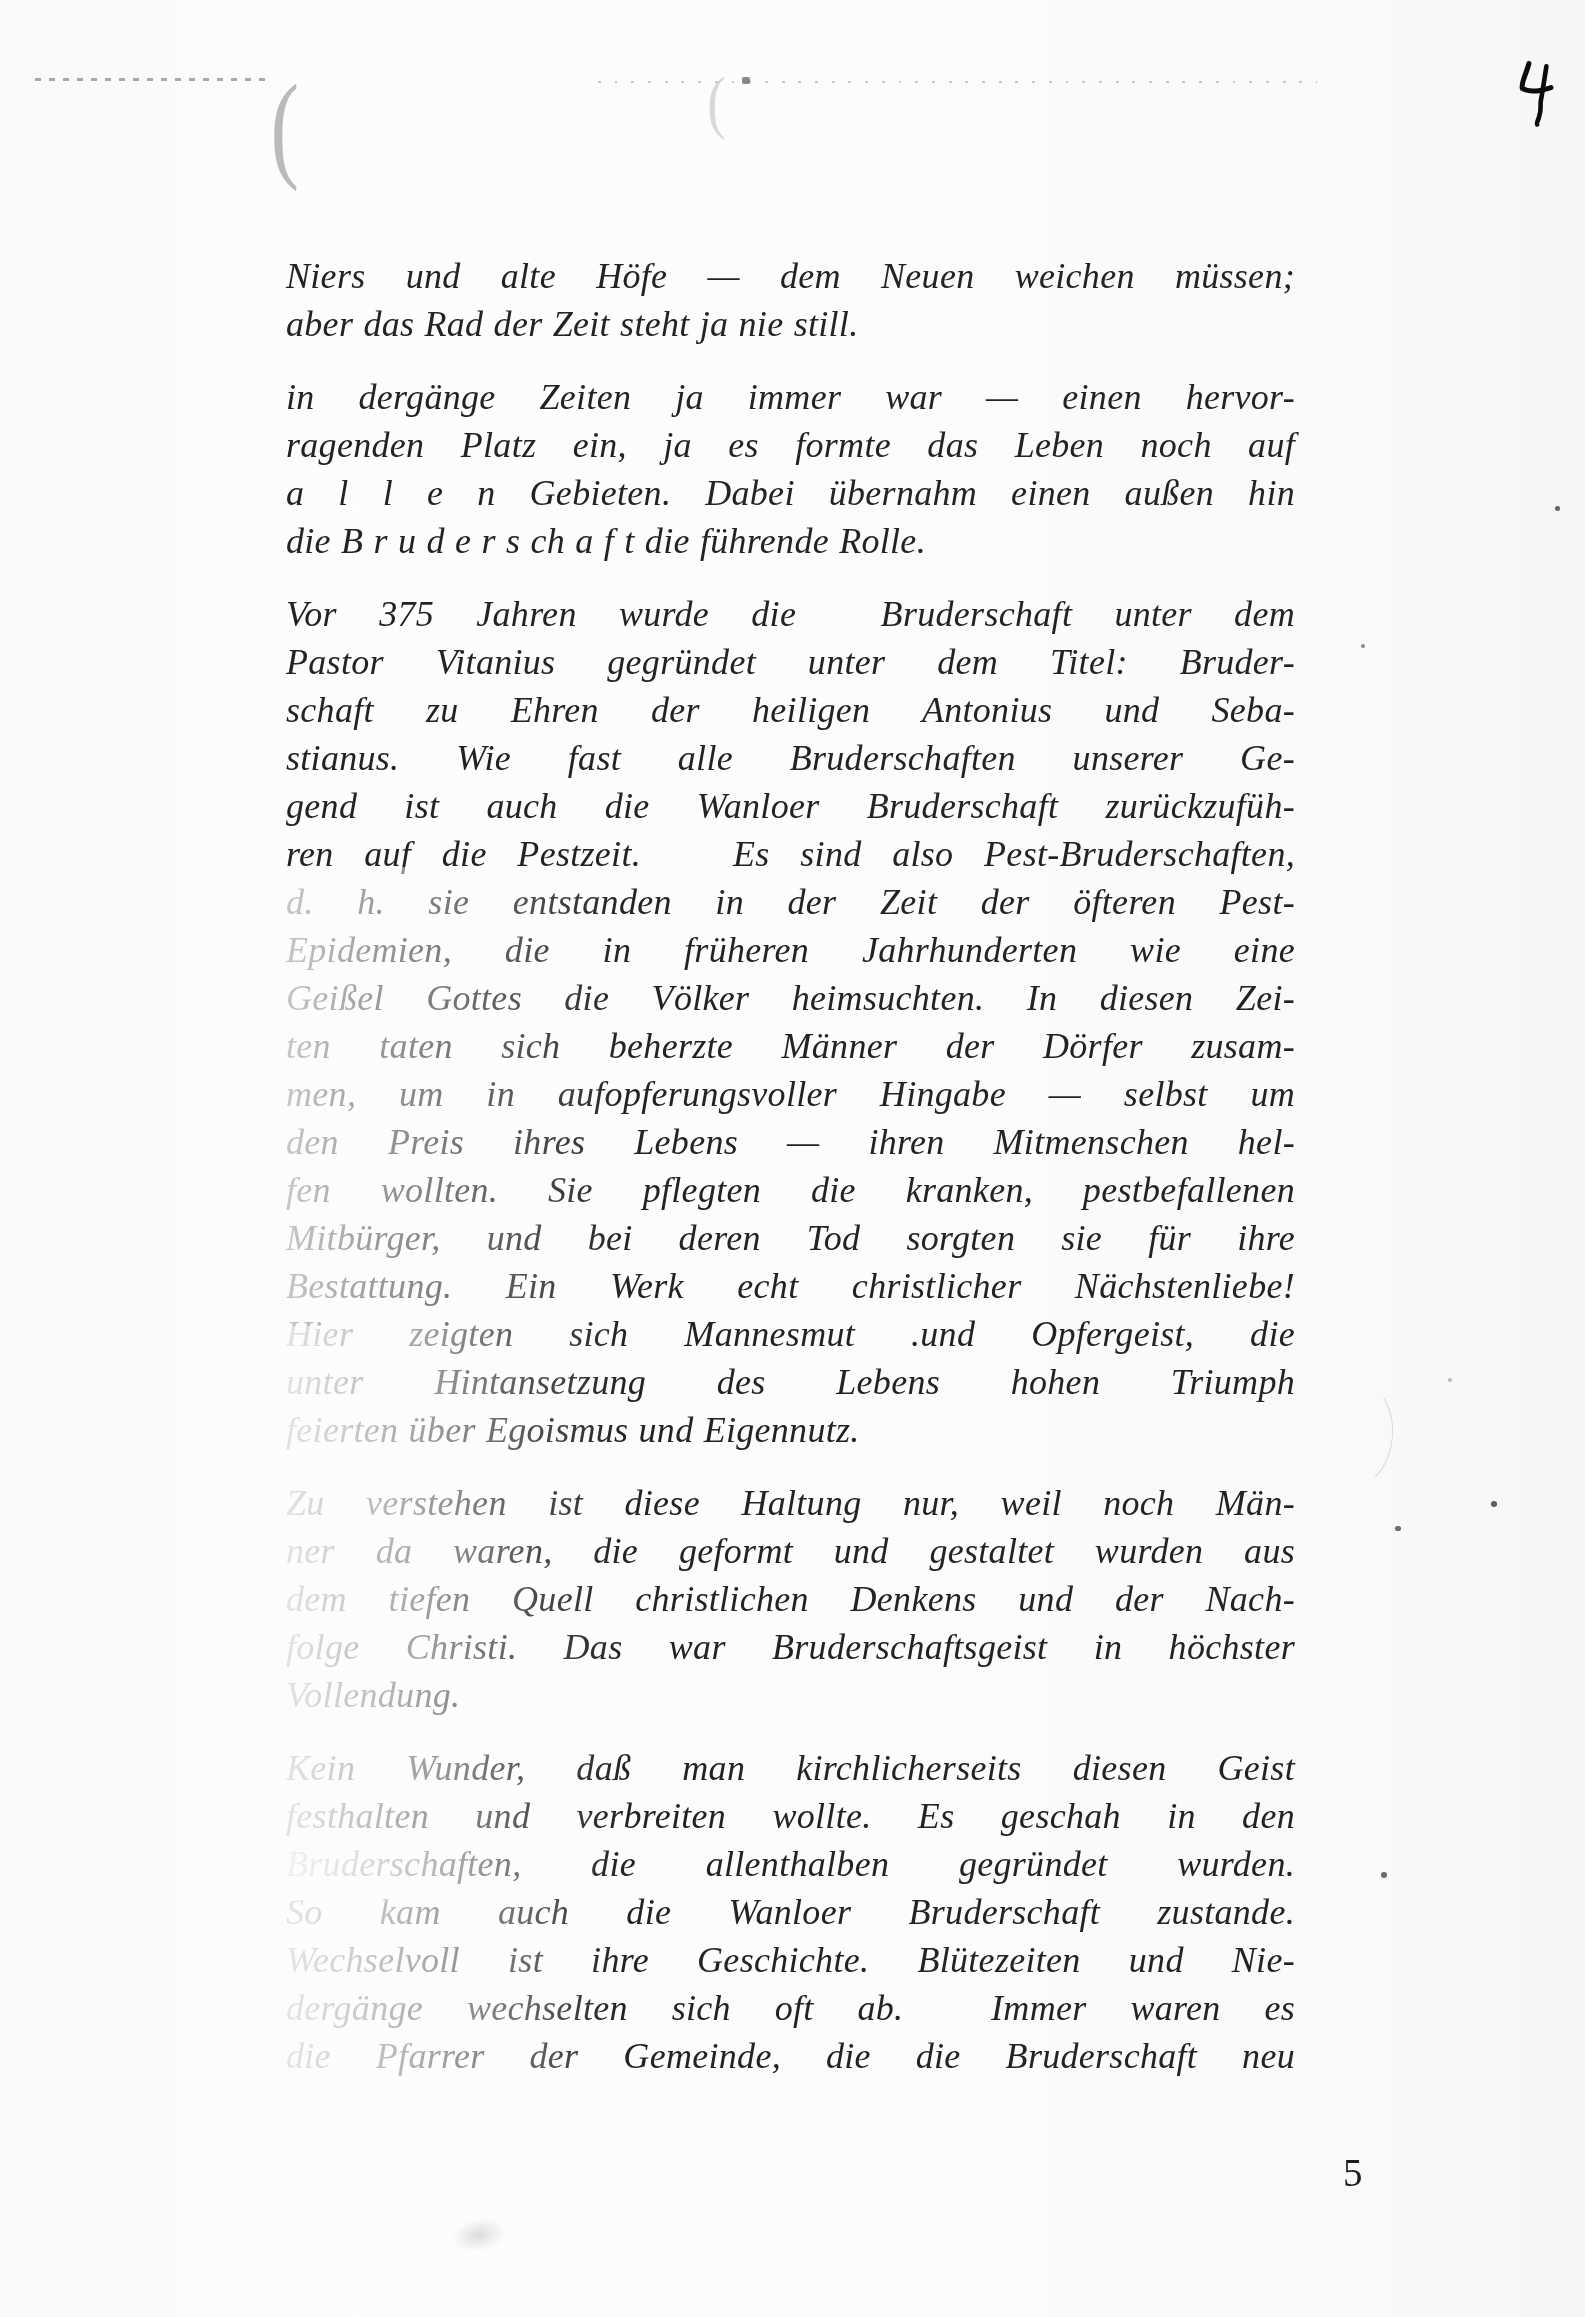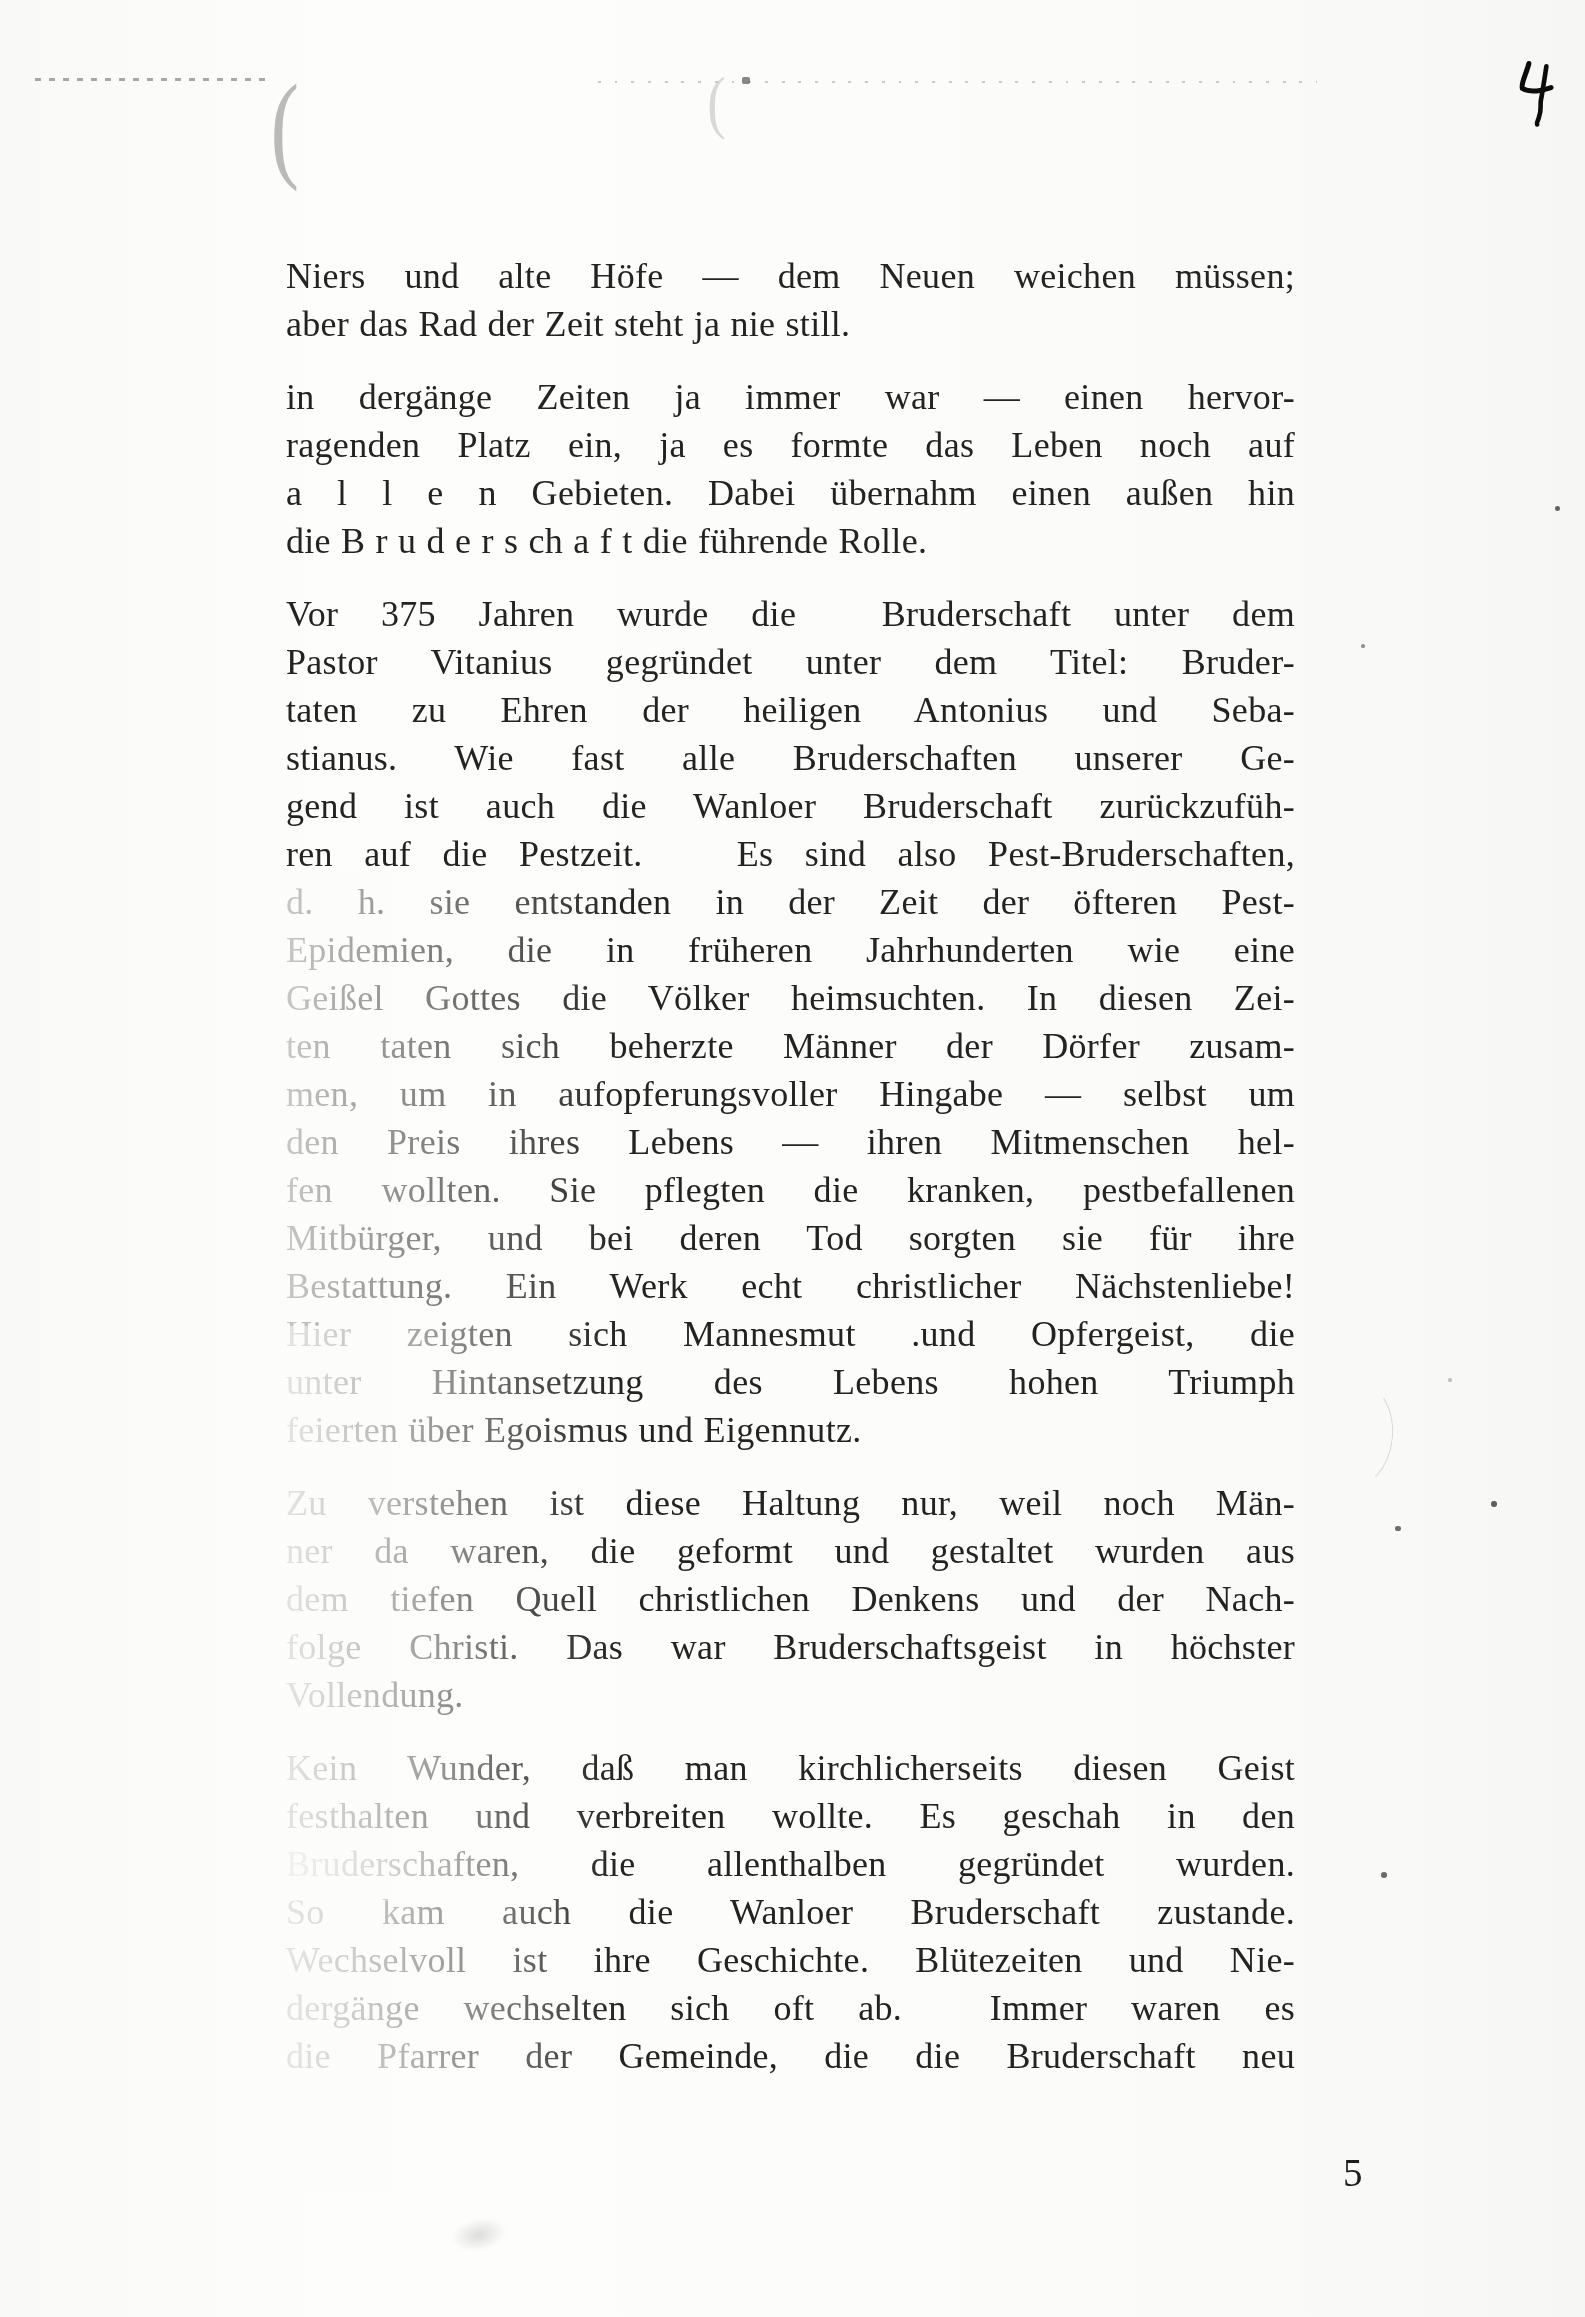--- a/index.html
+++ b/index.html
@@ -11,21 +11,21 @@
   
   .text-block{
     position:absolute;left:286px;top:252px;width:1009px;
     font-size:36px;line-height:48px;color:#232323;
     letter-spacing:0.3px;word-spacing:0.9px;
     filter:blur(0.3px);
     z-index:1;
   }
   .paragraph{margin:0 0 25px 0;}
   .paragraph:last-child{margin-bottom:0;}
-  .line{text-align:justify;text-align-last:justify;}
+  .line{text-align:justify;text-align-last:justify;font-style:italic;}
   .line.flush{text-align-last:left;}
   
   .fade-overlay{position:absolute;pointer-events:none;z-index:2;}
   .fade-a{left:275px;top:867px;width:408px;height:1326px;
     background:linear-gradient(to right,rgba(252,252,250,0.78),rgba(252,252,250,0) 85%);}
   .fade-b{left:275px;top:1326px;width:288px;height:575px;
     background:linear-gradient(to right,rgba(252,252,250,0.55),rgba(252,252,250,0) 90%);}
   .fade-c{left:275px;top:1846px;width:362px;height:315px;
     background:linear-gradient(to right,rgba(252,252,250,0.6),rgba(252,252,250,0) 88%);}
   
@@ -80,21 +80,21 @@
       </div>
       <div class="paragraph">
         <div class="line">in dergänge Zeiten ja immer war — einen hervor-</div>
         <div class="line">ragenden Platz ein, ja es formte das Leben noch auf</div>
         <div class="line">a l l e n Gebieten. Dabei übernahm einen außen hin</div>
         <div class="line flush">die B r u d e r s ch a f t die führende Rolle.</div>
       </div>
       <div class="paragraph">
         <div class="line">Vor 375 Jahren wurde die&nbsp; Bruderschaft unter dem</div>
         <div class="line">Pastor Vitanius gegründet unter dem Titel: Bruder-</div>
-        <div class="line">taten zu Ehren  der heiligen Antonius und Seba-</div>
+        <div class="line">schaft zu Ehren  der heiligen Antonius und Seba-</div>
         <div class="line">stianus. Wie fast alle  Bruderschaften unserer Ge-</div>
         <div class="line">gend ist auch die Wanloer Bruderschaft zurückzufüh-</div>
         <div class="line">ren auf die Pestzeit.&nbsp;&nbsp; Es sind also Pest-Bruderschaften,</div>
         <div class="line">d. h. sie entstanden in der Zeit der öfteren Pest-</div>
         <div class="line">Epidemien, die in früheren Jahrhunderten wie eine</div>
         <div class="line">Geißel Gottes die Völker heimsuchten. In diesen Zei-</div>
         <div class="line">ten taten sich beherzte Männer der Dörfer zusam-</div>
         <div class="line">men, um in aufopferungsvoller Hingabe — selbst um</div>
         <div class="line">den Preis ihres Lebens — ihren Mitmenschen hel-</div>
         <div class="line">fen wollten. Sie pflegten die kranken, pestbefallenen</div>

